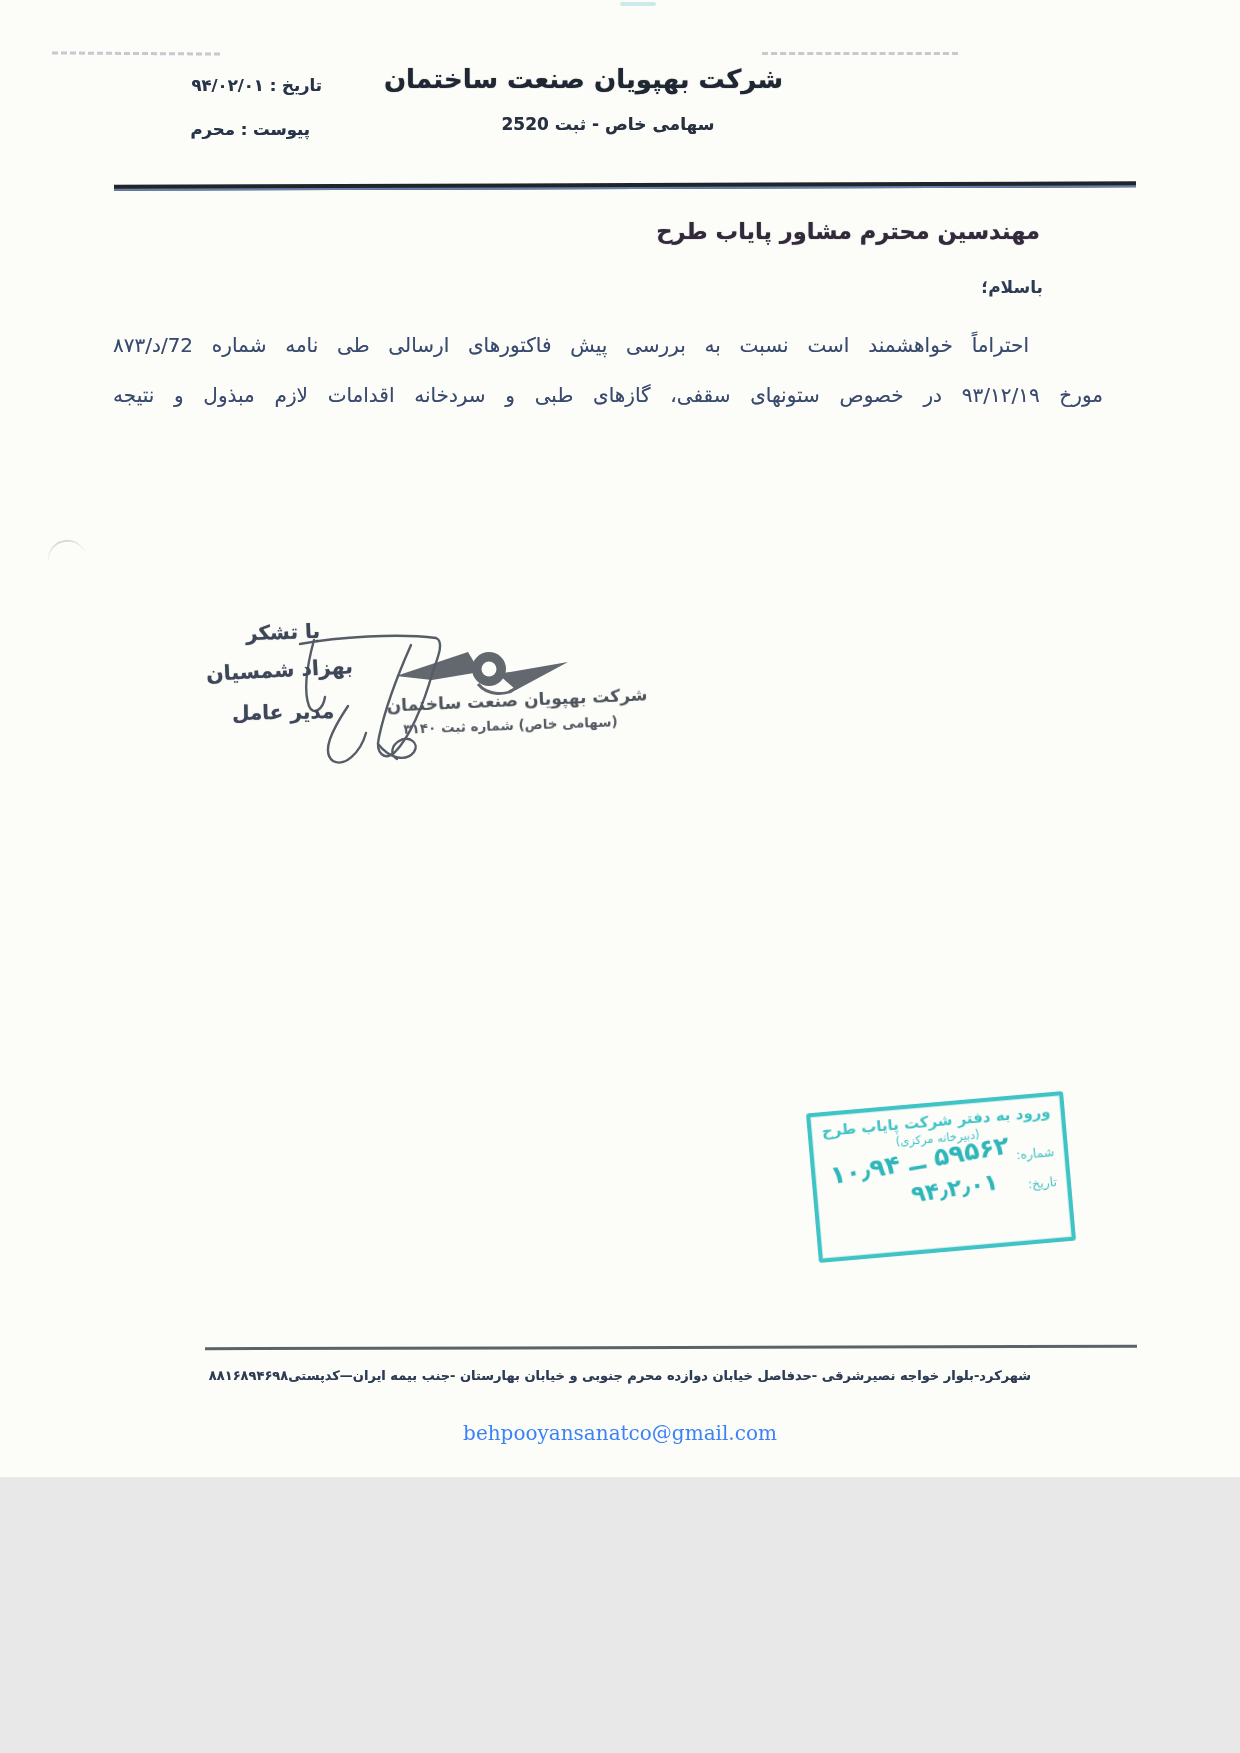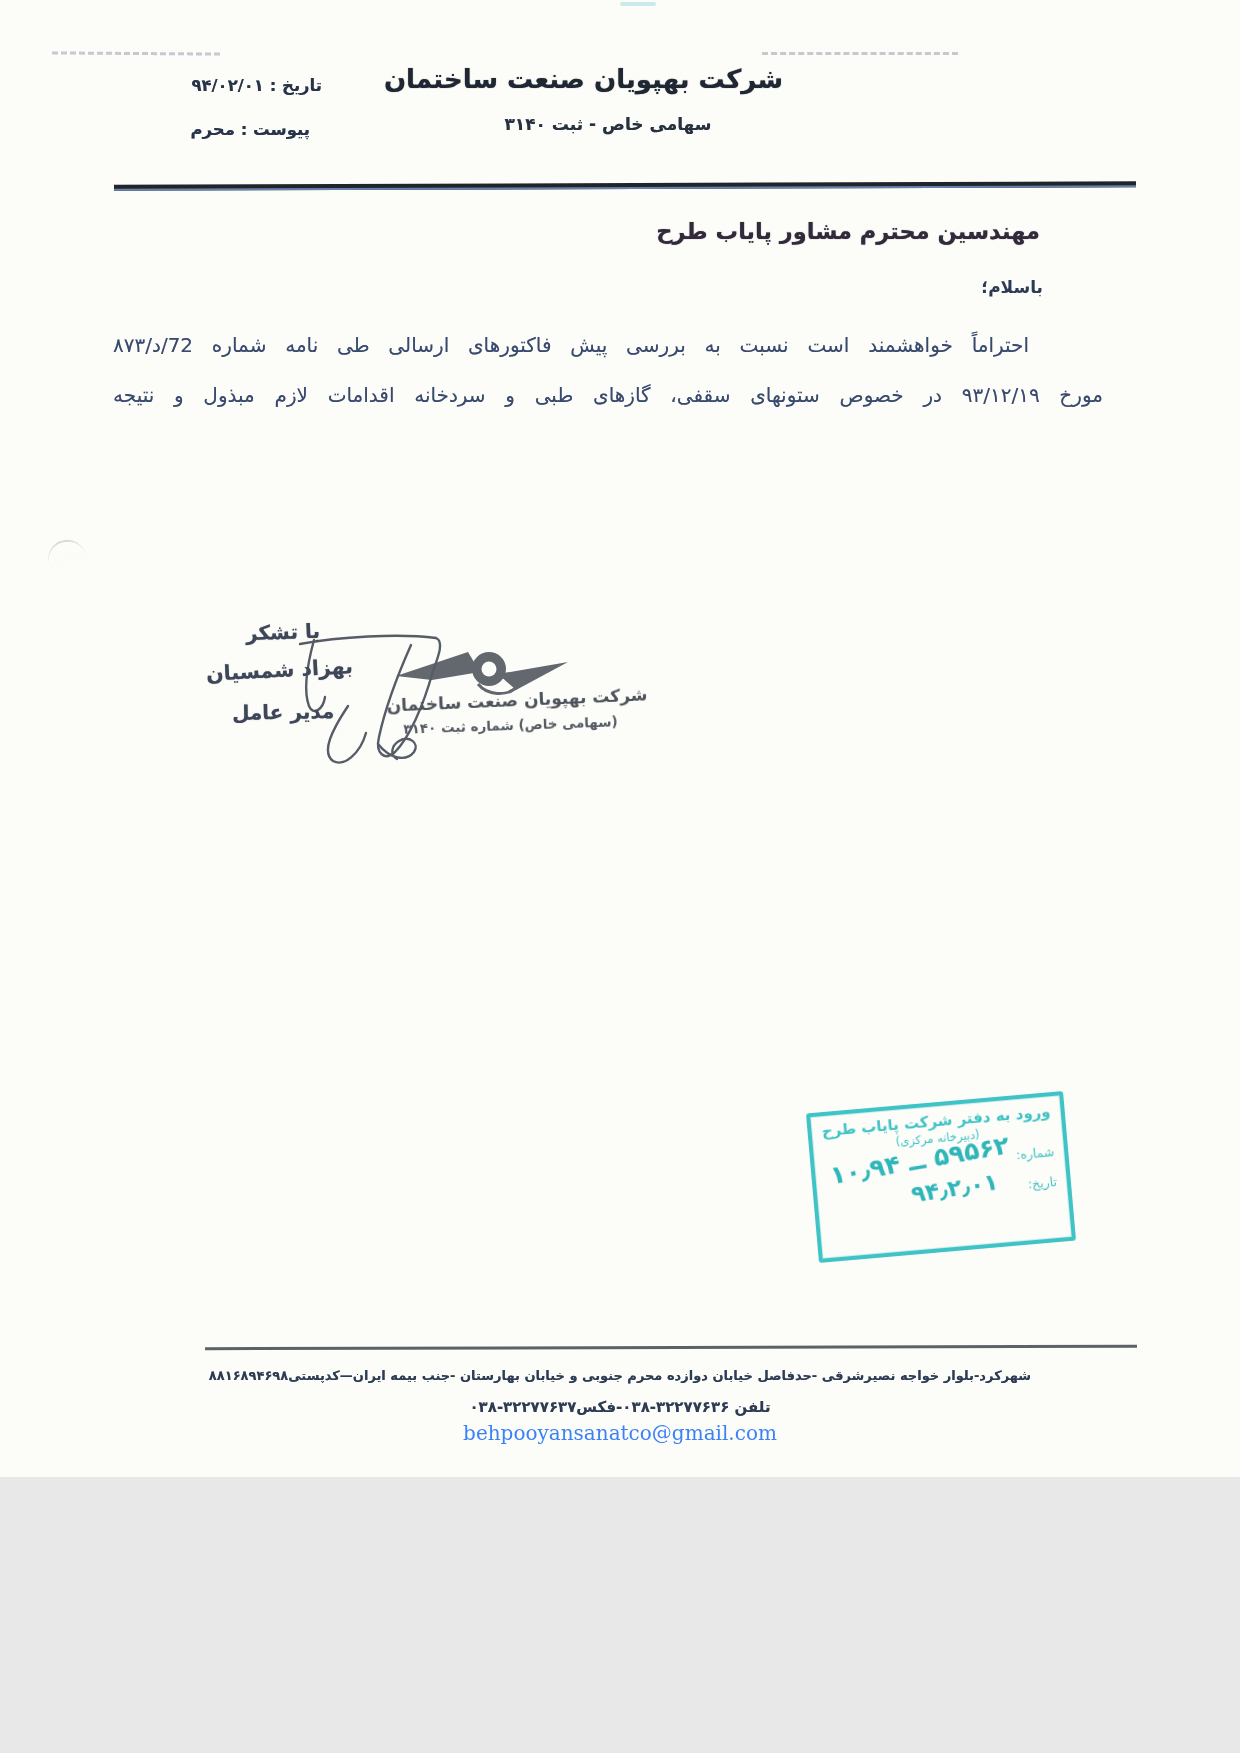--- a/index.html
+++ b/index.html
@@ -72,21 +72,21 @@
 
   <div class="hdr-meta date-line">
     <span>تاریخ :</span>
     <span>۹۴/۰۲/۰۱</span>
   </div>
   <div class="hdr-meta attach-line">
     <span>پیوست :</span>
     <span>محرم</span>
   </div>
   <div class="company-name">شرکت بهپویان صنعت ساختمان</div>
-  <div class="company-sub">سهامی خاص - ثبت ۳۱۴۰</div>
+  <div class="company-sub">سهامی خاص - ثبت 2520</div>
   <div class="rule-top"></div>
 
   <div class="recipient">مهندسین محترم مشاور پایاب طرح</div>
   <div class="salutation">باسلام؛</div>
   <div class="body-par">
     <div class="body-line first">احتراماً خواهشمند است نسبت به بررسی پیش فاکتورهای ارسالی طی نامه شماره 72/د/۸۷۳</div>
     <div class="body-line">مورخ ۹۳/۱۲/۱۹ در خصوص ستونهای سقفی، گازهای طبی و سردخانه اقدامات لازم مبذول و نتیجه</div>
   </div>
 
   <div class="sig-text sig-thanks">با تشکر</div>
@@ -123,16 +123,15 @@
       <span class="entry-value num">۵۹۵۶۲ ــ ۱۰٫۹۴</span>
     </div>
     <div class="entry-row">
       <span class="entry-label">تاریخ:</span>
       <span class="entry-value date">۹۴٫۲٫۰۱</span>
     </div>
   </div>
 
   <div class="rule-bottom"></div>
   <div class="footer-line footer-address">شهرکرد-بلوار خواجه نصیرشرقی -حدفاصل خیابان دوازده محرم جنوبی و خیابان بهارستان -جنب بیمه ایران—کدپستی۸۸۱۶۸۹۴۶۹۸</div>
-  <div class="footer-line footer-phone">تلفن ۳۲۲۷۷۶۳۶-۰۳۸-فکس۳۲۲۷۷۶۳۷-۰۳۸</div>
   <div class="footer-email">behpooyansanatco@gmail.com</div>
 
 </div>
 
 </body></html>

